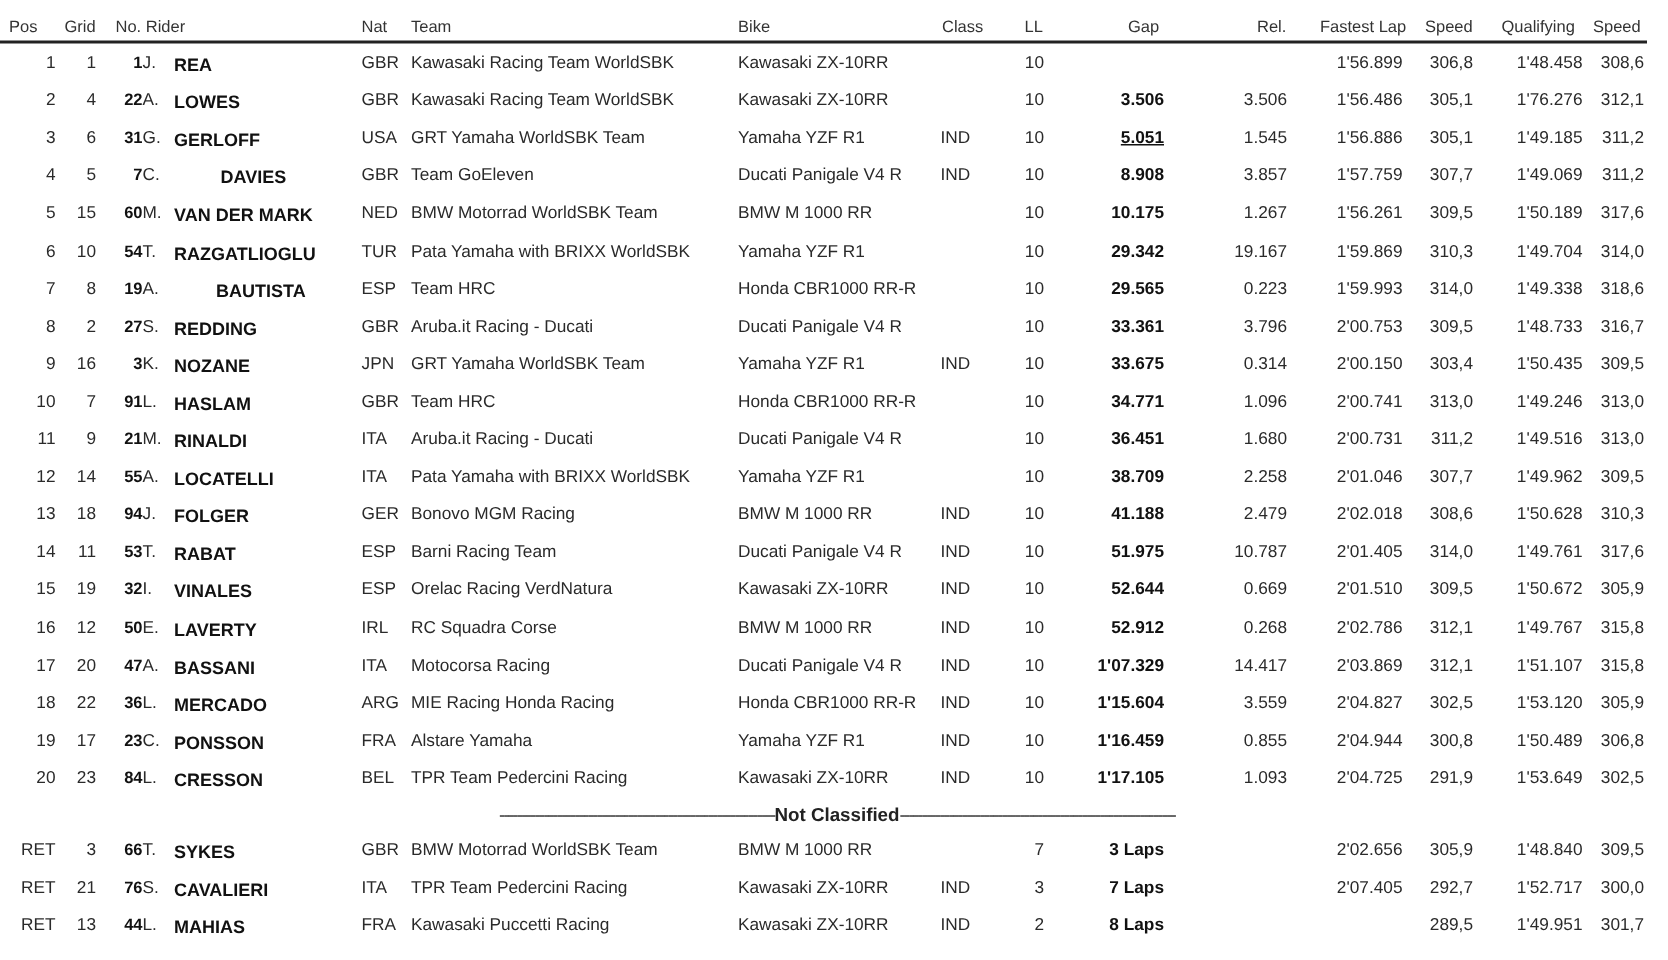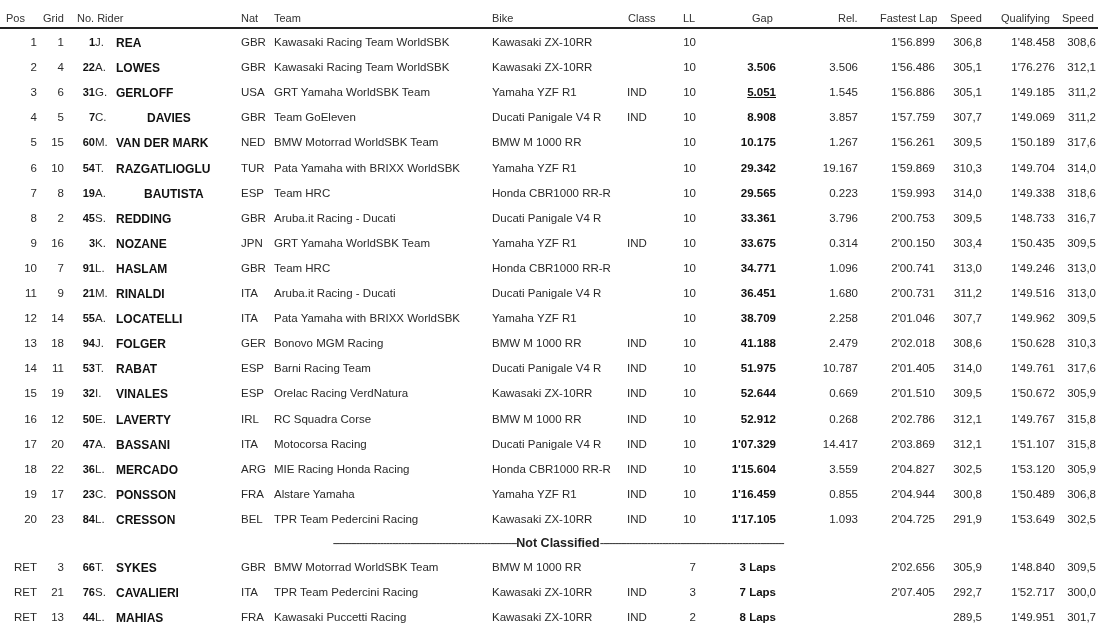--- a/index.html
+++ b/index.html
@@ -171,21 +171,21 @@
       <span class="b r" style="right: 324px;">29.565</span>
       <span class="r" style="right: 242px;">0.223</span>
       <span class="r" style="right: 165px;">1'59.993</span>
       <span class="r" style="right: 118px;">314,0</span>
       <span class="r" style="right: 45px;">1'49.338</span>
       <span class="r" style="right: 4px;">318,6</span>
     </div>
     <div class="row" style="top: 206.7px;">
       <span class="r" style="right: 1063px;">8</span>
       <span class="r" style="right: 1036px;">2</span>
-      <span class="num r" style="right: 1005px;">45</span>
+      <span class="num r" style="right: 1005px;">27</span>
       <span style="left: 95px;">S.</span>
       <span class="name" style="left: 116px;">REDDING</span>
       <span style="left: 241px;">GBR</span>
       <span style="left: 274px;">Aruba.it Racing - Ducati</span>
       <span style="left: 492px;">Ducati Panigale V4 R</span>
       <span style="left: 627px;"></span>
       <span class="r" style="right: 404px;">10</span>
       <span class="b r" style="right: 324px;">33.361</span>
       <span class="r" style="right: 242px;">3.796</span>
       <span class="r" style="right: 165px;">2'00.753</span>

